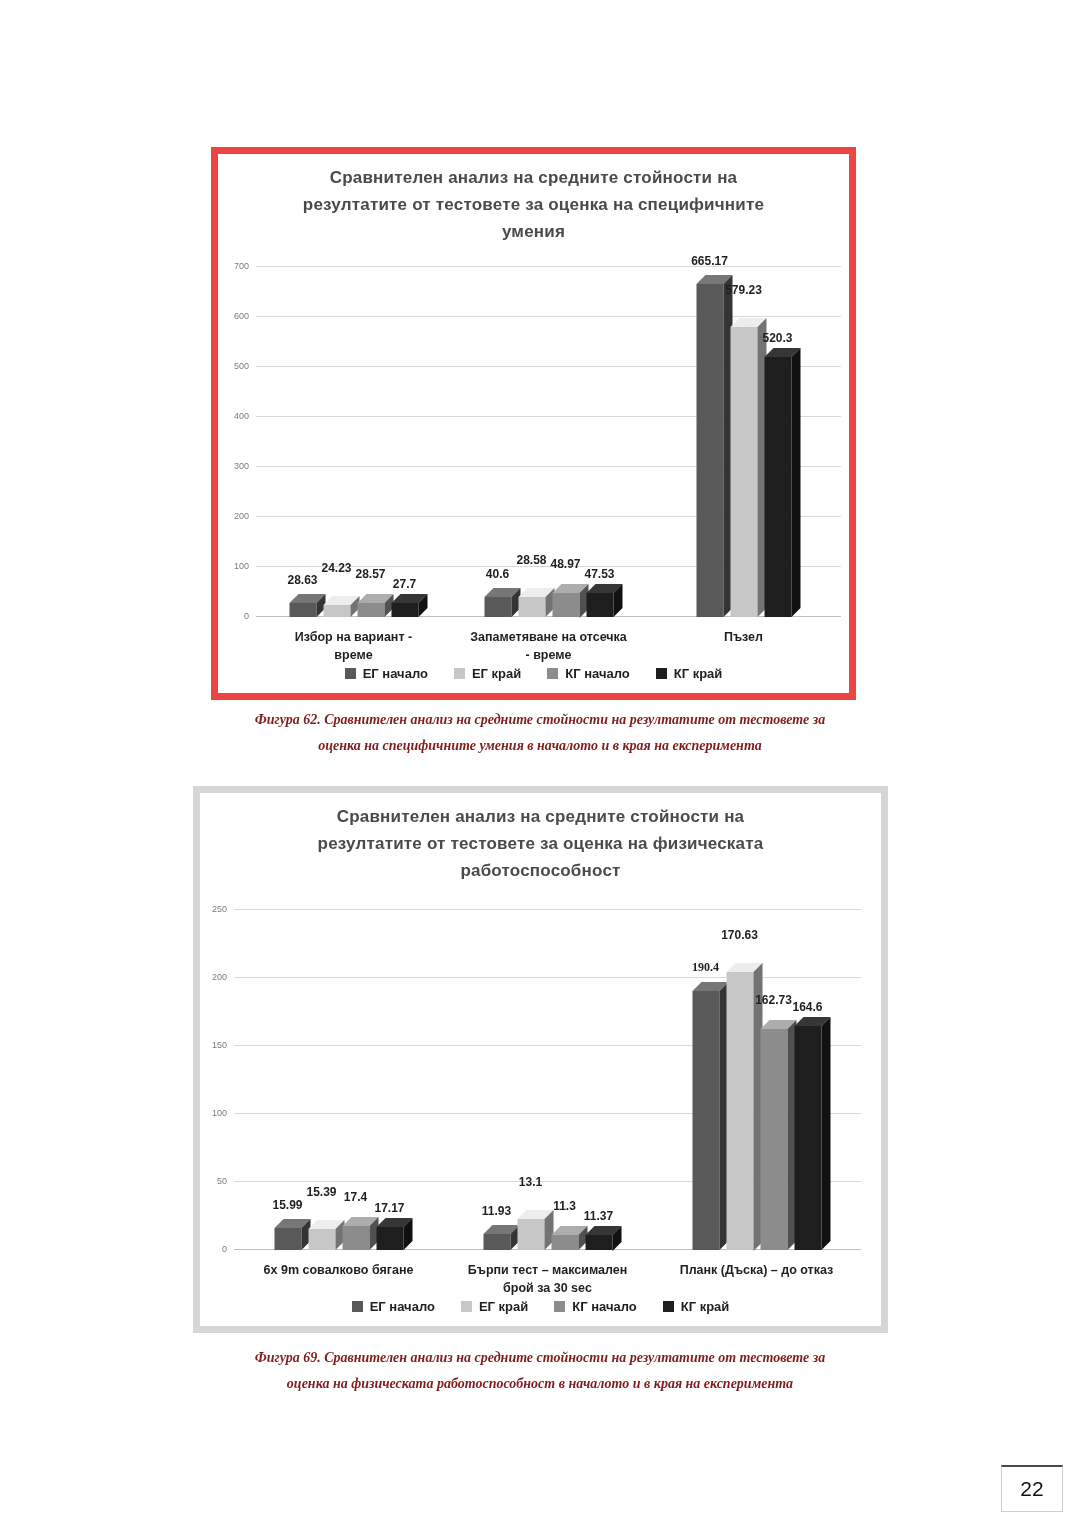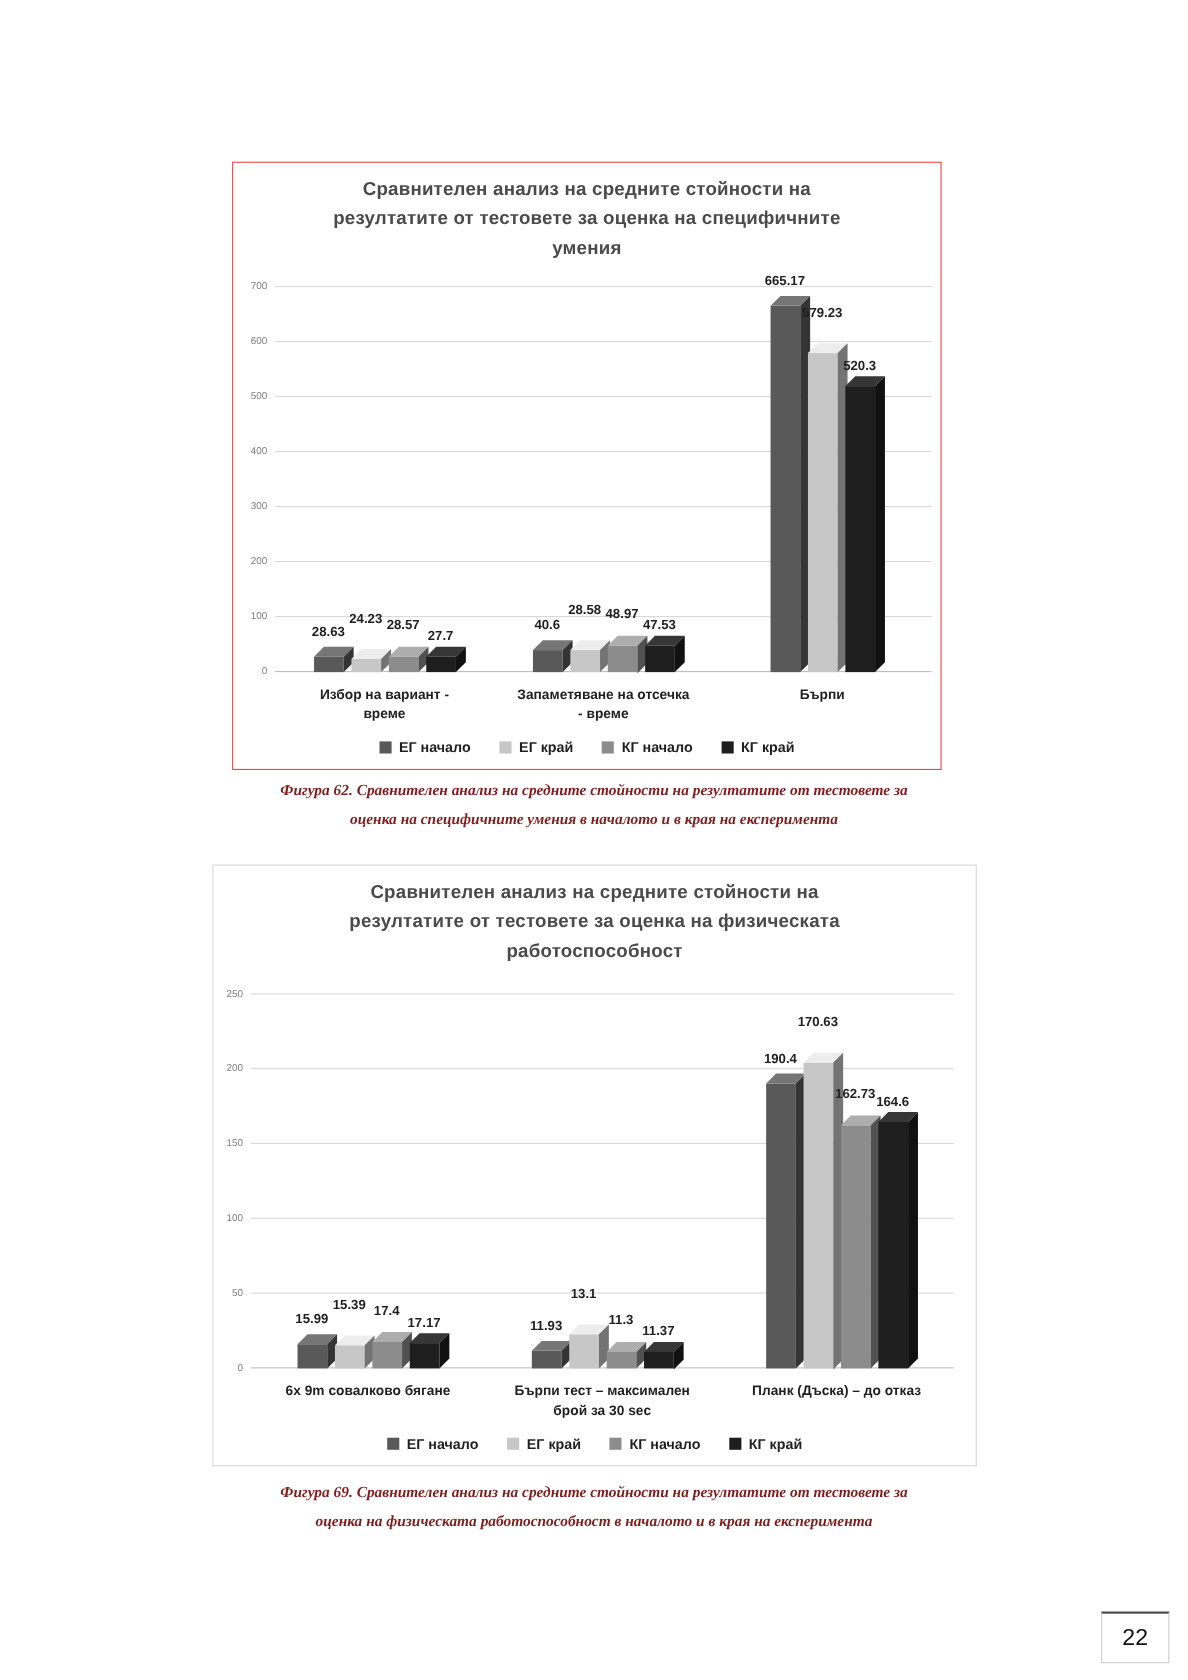--- a/index.html
+++ b/index.html
@@ -1,21 +1,21 @@
 <!DOCTYPE html>
 <html><head>
 <meta charset="utf-8">
 <style>
   * { margin:0; padding:0; box-sizing:border-box; }
   html,body { background:#ffffff; }
   .page {
     position:relative; width:1080px; height:1527px; background:#fff;
     font-family:"Liberation Sans", sans-serif; overflow:hidden;
   }
-  .chart-box { position:absolute; background:#fff; border:1px solid #ef4444; }
+  .chart-box { position:absolute; background:#fff; border:7px solid #ef4444; }
   #chart-0 { left:211px; top:147px;  width:645px; height:553px; }
   #chart-1 { left:193px; top:786px;  width:695px; height:547px; border-color:#d6d6d6; }
 
   .chart-title {
     padding-top:10px; text-align:center; font-weight:bold; font-size:17px;
     line-height:27px; color:#4a4a4a; white-space:pre-line; letter-spacing:.2px;
   }
   .plot-wrap { position:relative; }
   #chart-0 .plot-wrap { margin:22px 8px 0 38px;  height:350px; }
   #chart-1 .plot-wrap { margin:26px 20px 0 34px; height:340px; }
@@ -145,21 +145,21 @@
               <div class="bar" style="height: 332.6px; z-index: 1; --c: #595959; --ct: rgb(118,118,118); --cs: rgb(52,52,52);">
                 <span class="datalabel" style="bottom: calc(100% + 16px);">665.17</span>
               </div>
               <div class="bar" style="height: 289.6px; z-index: 2; --c: #c7c7c7; --ct: rgb(237,237,237); --cs: rgb(115,115,115);">
                 <span class="datalabel" style="bottom: calc(100% + 30px);">579.23</span>
               </div>
               <div class="bar" style="height: 260.1px; z-index: 4; --c: #1e1e1e; --ct: rgb(54,54,54); --cs: rgb(17,17,17);">
                 <span class="datalabel" style="bottom: calc(100% + 12px);">520.3</span>
               </div>
             </div>
-            <div class="cat">Бърпи</div>
+            <div class="cat">Пъзел</div>
           </div>
         </div>
     </div>
     <div class="legend">
         <div class="legend-item">
           <span class="legend-swatch" style="background: rgb(89, 89, 89);"></span>
           <span class="legend-label">ЕГ начало</span>
         </div>
         <div class="legend-item">
           <span class="legend-swatch" style="background: rgb(199, 199, 199);"></span>
@@ -230,21 +230,21 @@
               <div class="bar" style="height: 15.5px; z-index: 4; --c: #1e1e1e; --ct: rgb(54,54,54); --cs: rgb(17,17,17);">
                 <span class="datalabel" style="bottom: calc(100% + 12px);">11.37</span>
               </div>
             </div>
             <div class="cat">Бърпи тест – максимален
 брой за 30 sec</div>
           </div>
           <div class="group">
             <div class="bars">
               <div class="bar" style="height: 258.9px; z-index: 1; --c: #595959; --ct: rgb(118,118,118); --cs: rgb(52,52,52);">
-                <span class="datalabel" style="bottom: calc(100% + 16px);">190.4</span>
+                <span class="datalabel" style="bottom: calc(100% + 16px); font-family: Liberation Serif, serif;">190.4</span>
               </div>
               <div class="bar" style="height: 278.5px; z-index: 2; --c: #c7c7c7; --ct: rgb(237,237,237); --cs: rgb(115,115,115);">
                 <span class="datalabel" style="bottom: calc(100% + 30px);">170.63</span>
               </div>
               <div class="bar" style="height: 221.3px; z-index: 3; --c: #8c8c8c; --ct: rgb(173,173,173); --cs: rgb(81,81,81);">
                 <span class="datalabel" style="bottom: calc(100% + 22px);">162.73</span>
               </div>
               <div class="bar" style="height: 223.9px; z-index: 4; --c: #1e1e1e; --ct: rgb(54,54,54); --cs: rgb(17,17,17);">
                 <span class="datalabel" style="bottom: calc(100% + 12px);">164.6</span>
               </div>

